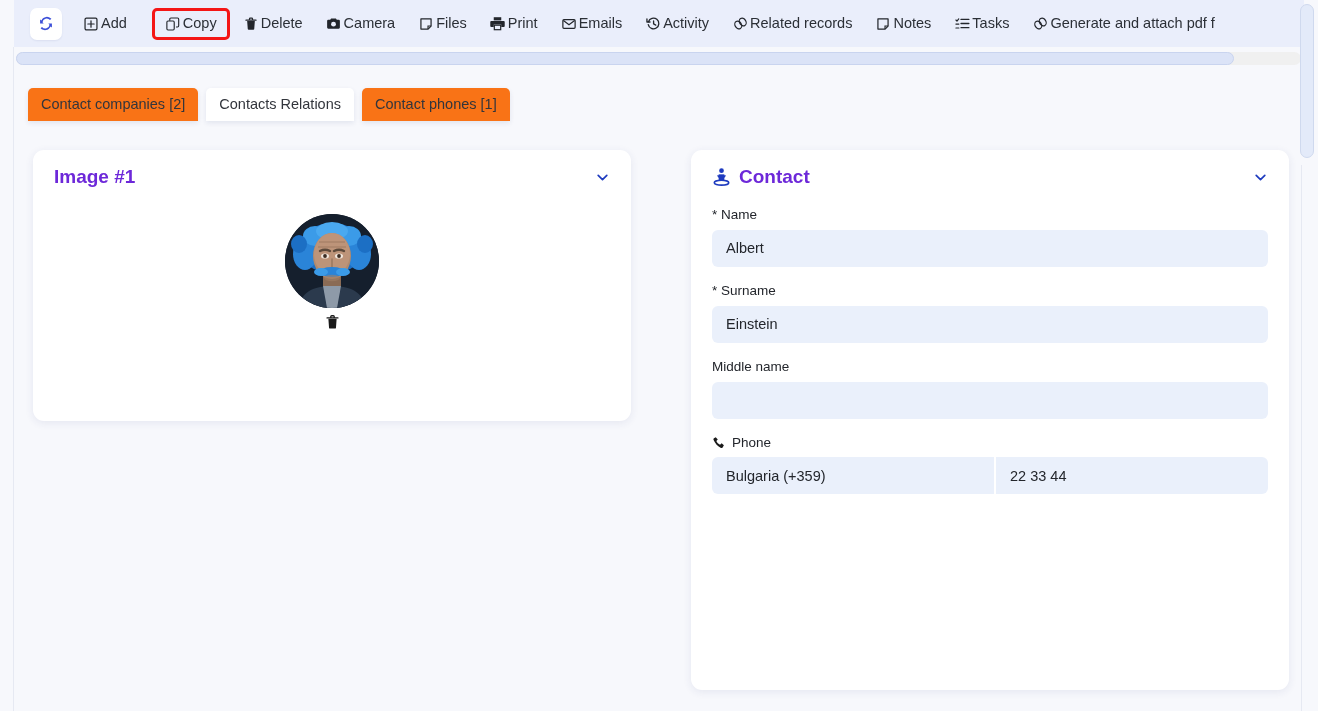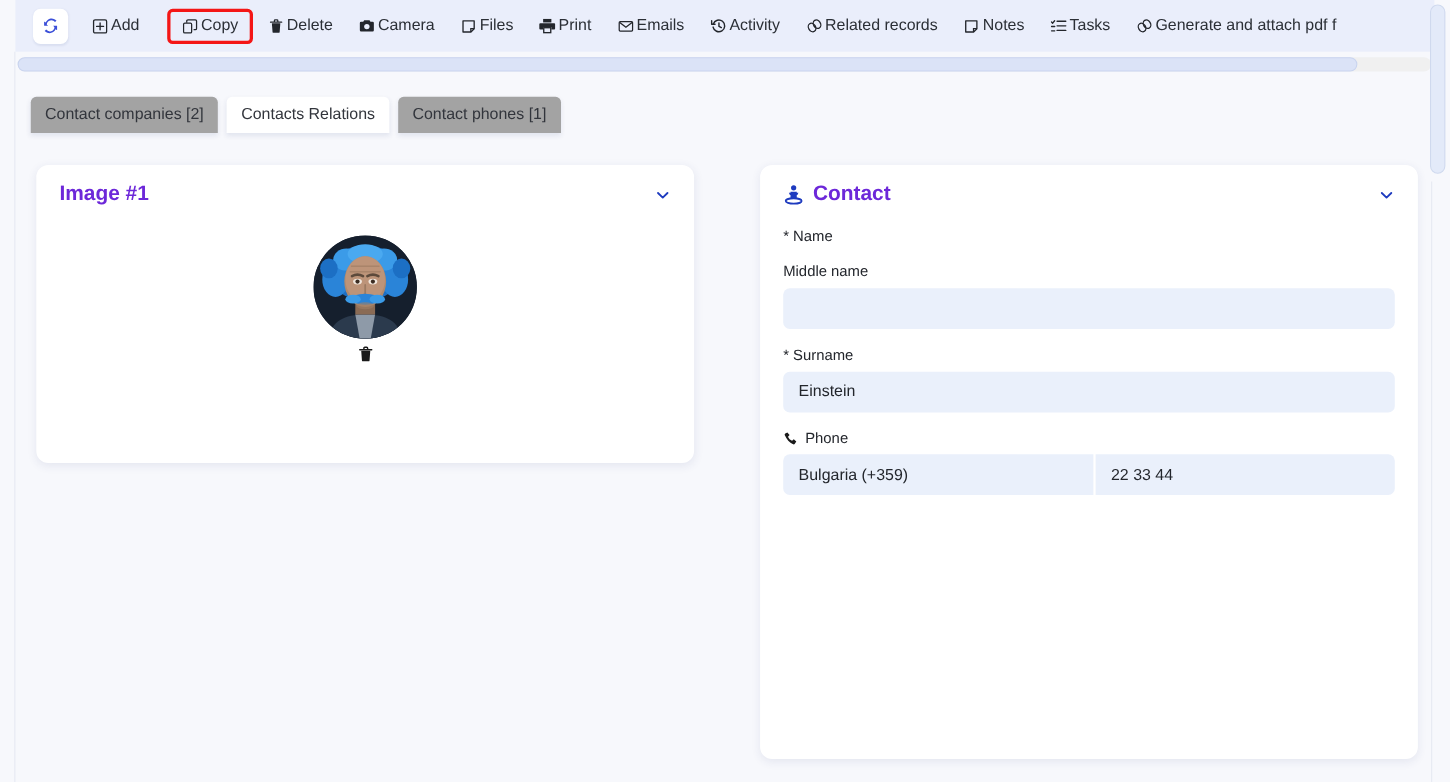--- a/index.html
+++ b/index.html
@@ -112,21 +112,21 @@
   }
   .tab {
     font-size: 14.5px;
     color: #32353c;
     padding: 8px 13px 9px 13px;
     border-radius: 5px 5px 0 0;
     white-space: nowrap;
     margin-right: 8px;
     box-shadow: 0 2px 5px rgba(40,60,120,.10);
   }
-  .tab.active { background: #a3a3a3; }
+  .tab.active { background: #f97316; }
   .tab.inactive { background: #ffffff; }
 
   
   .card {
     position: absolute;
     background: #ffffff;
     border-radius: 11px;
     box-shadow: 0 2px 9px rgba(40,60,120,.09);
     box-sizing: border-box;
   }
@@ -503,34 +503,35 @@
           </svg>
       </span>
     </div>
 
     <div class="form">
 
       <div class="field">
         <div class="flabel">
           <span>* Name</span>
         </div>
+        <div class="fbox">Albert</div>
+      </div>
+
+      <div class="field">
+        <div class="flabel">
+          <span>* Surname</span>
+        </div>
+        <div class="fbox">Einstein</div>
       </div>
 
       <div class="field">
         <div class="flabel">
           <span>Middle name</span>
         </div>
         <div class="fbox empty"></div>
-      </div>
-
-      <div class="field">
-        <div class="flabel">
-          <span>* Surname</span>
-        </div>
-        <div class="fbox">Einstein</div>
       </div>
 
 
       <div class="field">
         <div class="flabel">
           <span class="lbl-ico">
             <svg width="14" height="14" viewBox="0 0 16 16">
                 <path d="M4.3 1.4 6.6 4 5 5.8c.8 1.9 2.3 3.4 4.2 4.2l1.8-1.6 2.6 2.3-1.5 2.4c-.4.6-1.2.8-1.8.5C6.6 11.9 3.4 8.5 1.7 4.3c-.3-.7-.1-1.4.5-1.8z" fill="#1a1a1a"></path>
               </svg>
           </span>

